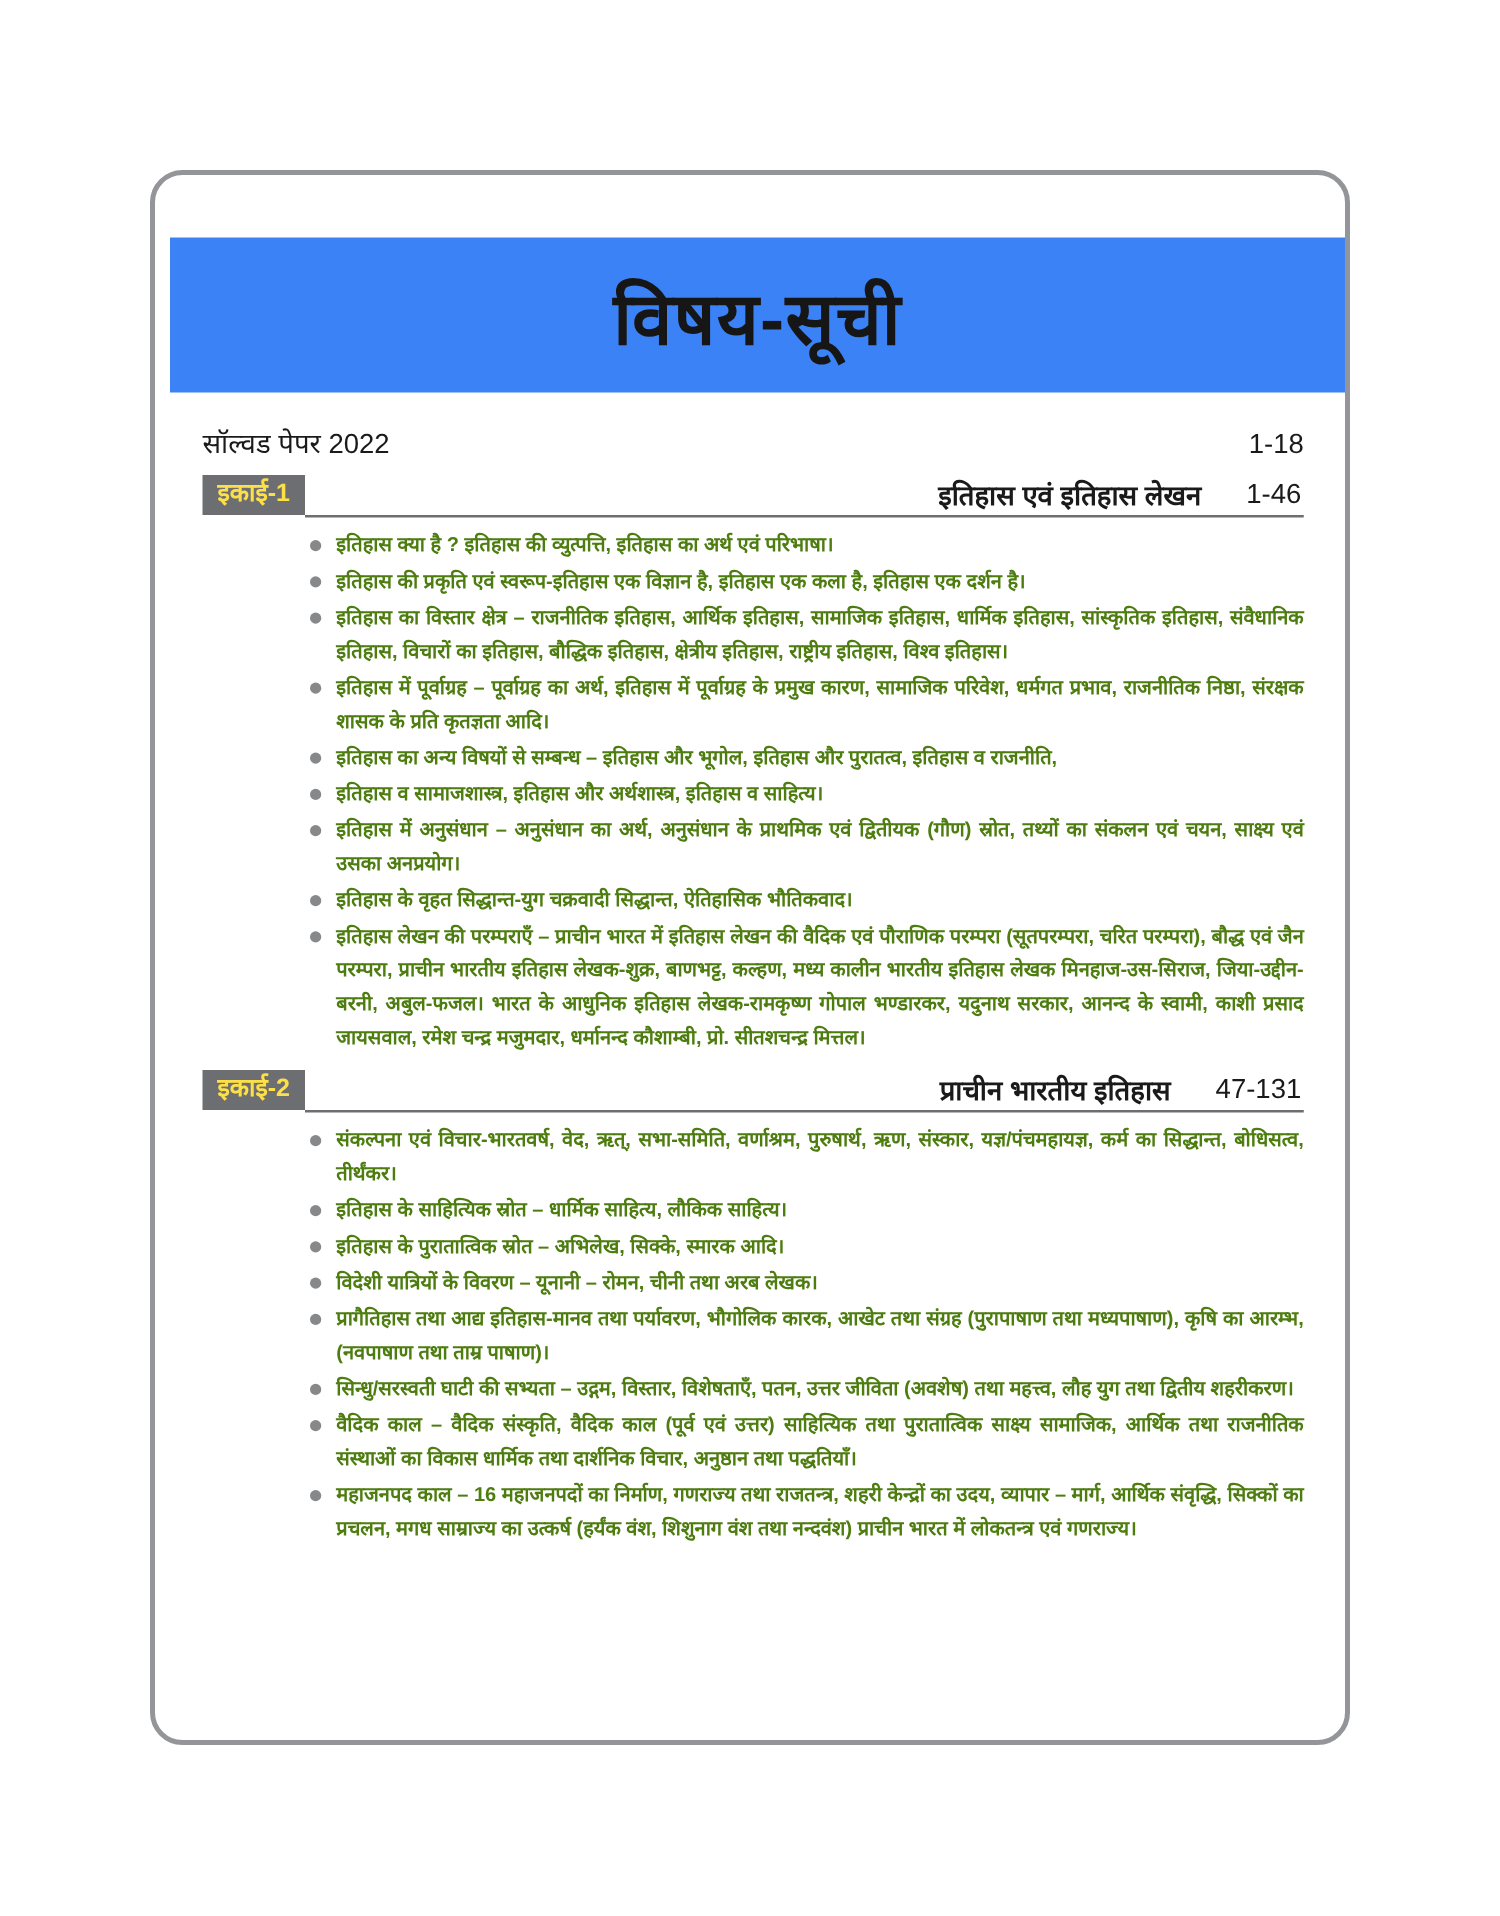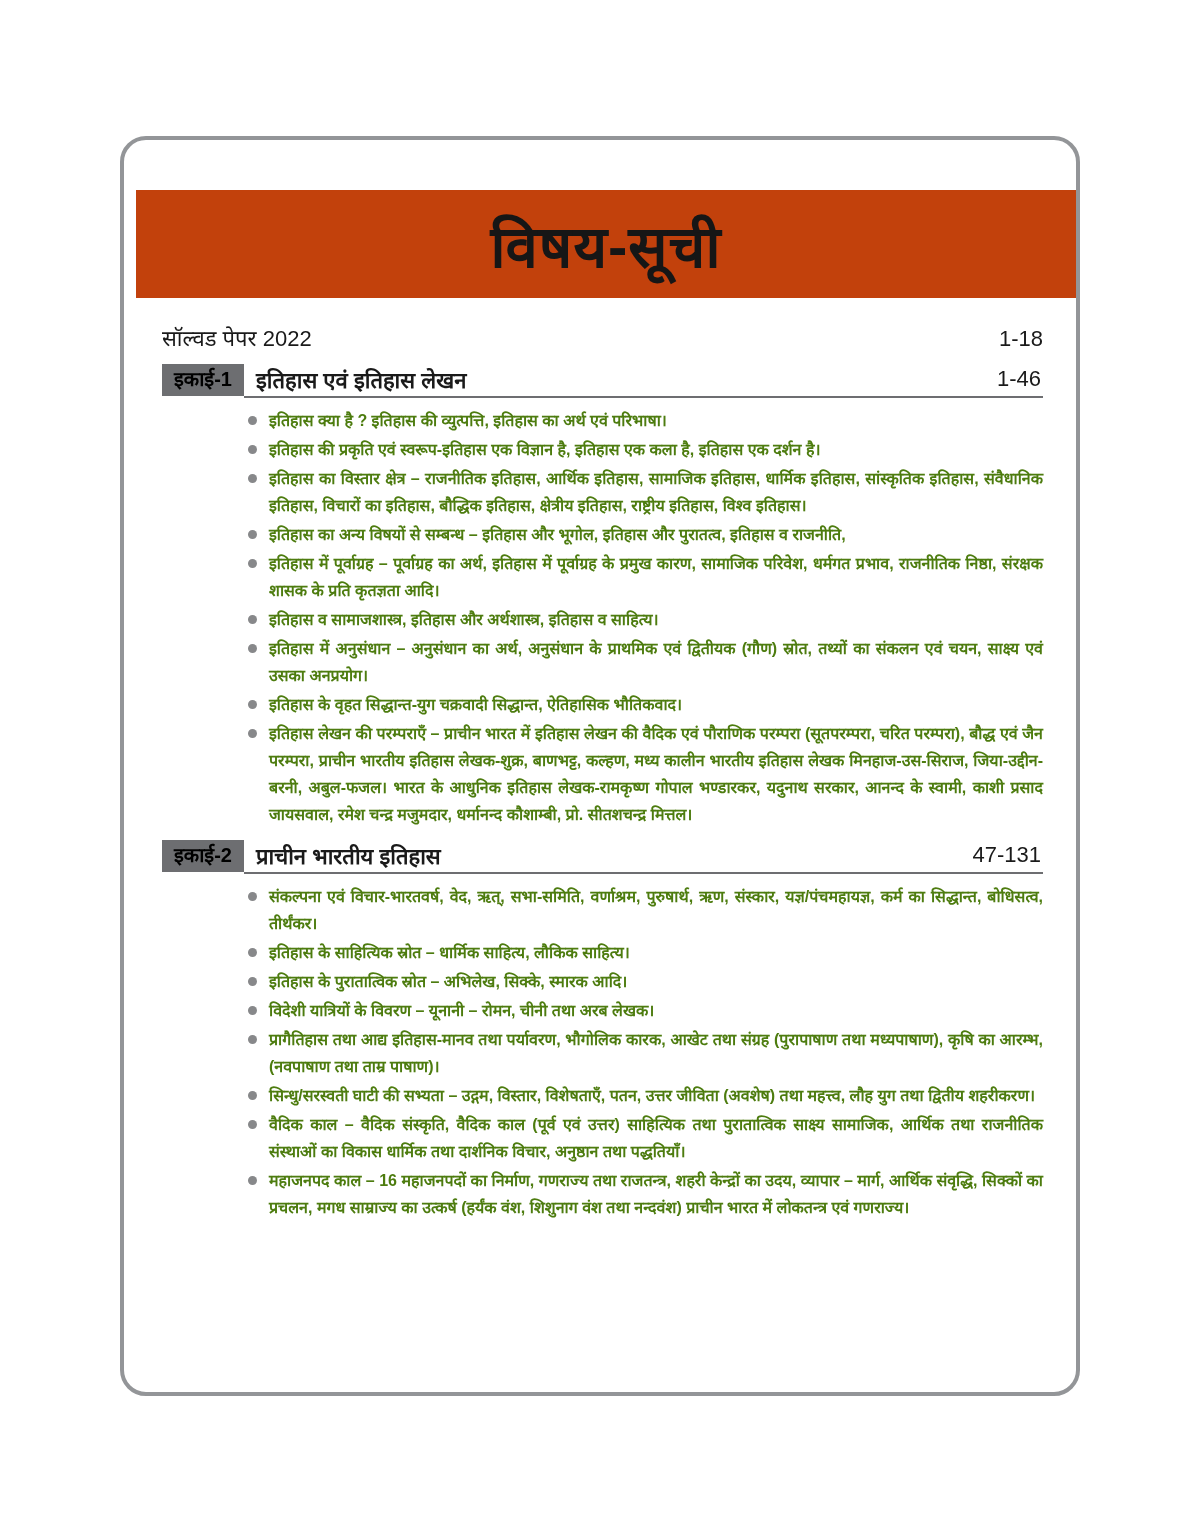--- a/index.html
+++ b/index.html
@@ -18,22 +18,22 @@
     width: 960px;
     height: 1260px;
     box-sizing: border-box;
     background: #ffffff;
     border: 4px solid #939598;
     border-radius: 26px;
     overflow: hidden;
   }
   .title-band {
     margin-top: 50px;
-    height: 108px;
-    background: #c2410c;
+    height: 124px;
+    background: #3b82f6;
     display: flex;
     align-items: center;
     justify-content: center;
     margin-left: 12px;
   }
   .page-title {
     margin: 0;
     font-size: 58px;
     font-weight: 700;
     letter-spacing: 1px;
@@ -51,34 +51,35 @@
     font-weight: 400;
   }
   .unit-section { margin-top: 12px; }
   .unit-header {
     display: flex;
     align-items: stretch;
   }
   .unit-badge {
     flex: 0 0 auto;
     background: #6d6e71;
-    color: #000000;
+    color: #fde047;
     font-size: 20px;
     font-weight: 700;
     height: 32px;
     line-height: 30px;
     padding: 0 12px;
   }
   .unit-rule {
     flex: 1;
     display: flex;
-    justify-content: space-between;
+    justify-content: flex-end;
     align-items: center;
     border-bottom: 2.5px solid #6d6e71;
     padding: 0 2px 2px 12px;
+    gap: 36px;
   }
   .unit-title {
     font-size: 22px;
     font-weight: 700;
   }
   .unit-pages {
     font-size: 22px;
     font-weight: 400;
   }
   ul.topics {
@@ -132,23 +133,23 @@
       </div>
       <ul class="topics">
 
           <li class="topic">इतिहास क्या है ? इतिहास की व्युत्पत्ति, इतिहास का अर्थ एवं परिभाषा।</li>
 
           <li class="topic">इतिहास की प्रकृति एवं स्वरूप-इतिहास एक विज्ञान है, इतिहास एक कला है, इतिहास एक दर्शन है।</li>
 
           <li class="topic">इतिहास का विस्तार क्षेत्र – राजनीतिक इतिहास, आर्थिक इतिहास, सामाजिक इतिहास, धार्मिक इतिहास, सांस्कृतिक इतिहास, संवैधानिक इतिहास, विचारों का इतिहास, बौद्धिक इतिहास, क्षेत्रीय इतिहास, राष्ट्रीय इतिहास, विश्व इतिहास।</li>
 
 
+          <li class="topic">इतिहास में पूर्वाग्रह – पूर्वाग्रह का अर्थ, इतिहास में पूर्वाग्रह के प्रमुख कारण, सामाजिक परिवेश, धर्मगत प्रभाव, राजनीतिक निष्ठा, संरक्षक शासक के प्रति कृतज्ञता आदि।</li>
+
           <li class="topic">इतिहास का अन्य विषयों से सम्बन्ध – इतिहास और भूगोल, इतिहास और पुरातत्व, इतिहास व राजनीति,</li>
-
-          <li class="topic">इतिहास में पूर्वाग्रह – पूर्वाग्रह का अर्थ, इतिहास में पूर्वाग्रह के प्रमुख कारण, सामाजिक परिवेश, धर्मगत प्रभाव, राजनीतिक निष्ठा, संरक्षक शासक के प्रति कृतज्ञता आदि।</li>
 
           <li class="topic">इतिहास व सामाजशास्त्र, इतिहास और अर्थशास्त्र, इतिहास व साहित्य।</li>
 
           <li class="topic">इतिहास में अनुसंधान – अनुसंधान का अर्थ, अनुसंधान के प्राथमिक एवं द्वितीयक (गौण) स्रोत, तथ्यों का संकलन एवं चयन, साक्ष्य एवं उसका अनप्रयोग।</li>
 
 
           <li class="topic">इतिहास के वृहत सिद्धान्त-युग चक्रवादी सिद्धान्त, ऐतिहासिक भौतिकवाद।</li>
 
           <li class="topic">इतिहास लेखन की परम्पराएँ – प्राचीन भारत में इतिहास लेखन की वैदिक एवं पौराणिक परम्परा (सूतपरम्परा, चरित परम्परा), बौद्ध एवं जैन परम्परा, प्राचीन भारतीय इतिहास लेखक-शुक्र, बाणभट्ट, कल्हण, मध्य कालीन भारतीय इतिहास लेखक मिनहाज-उस-सिराज, जिया-उद्दीन-बरनी, अबुल-फजल। भारत के आधुनिक इतिहास लेखक-रामकृष्ण गोपाल भण्डारकर, यदुनाथ सरकार, आनन्द के स्वामी, काशी प्रसाद जायसवाल, रमेश चन्द्र मजुमदार, धर्मानन्द कौशाम्बी, प्रो. सीतशचन्द्र मित्तल।</li>
         </ul>

